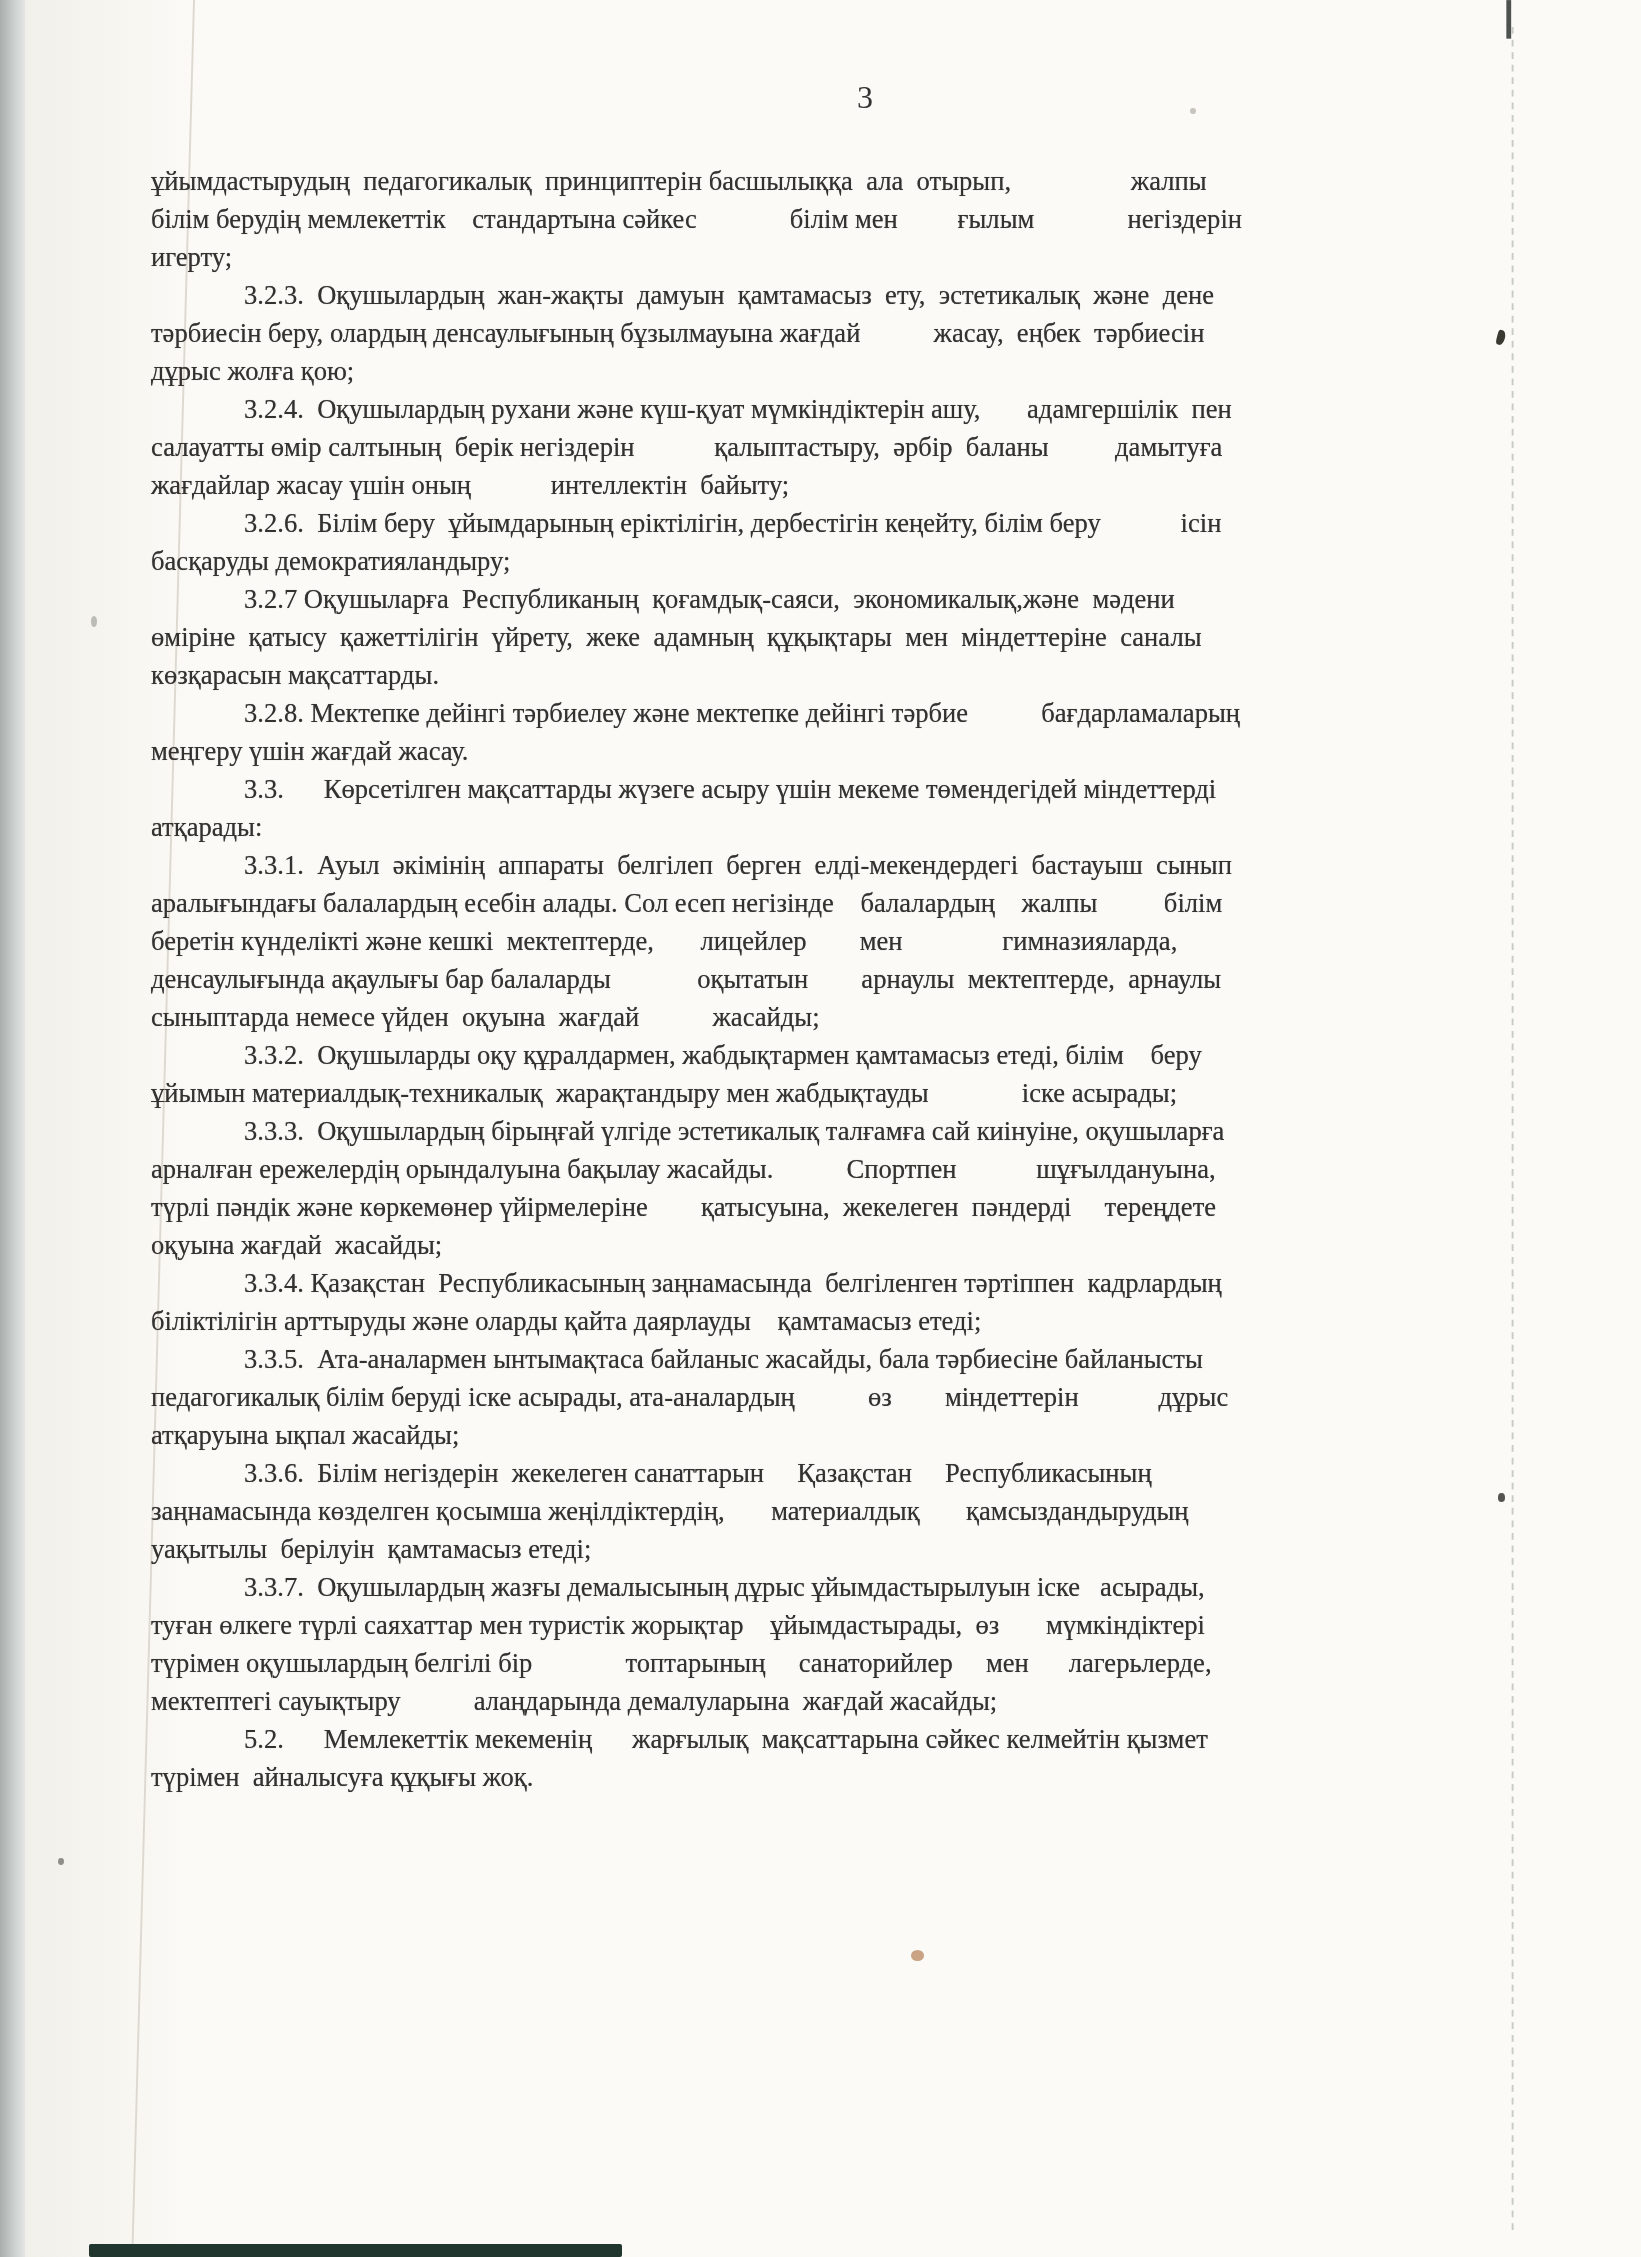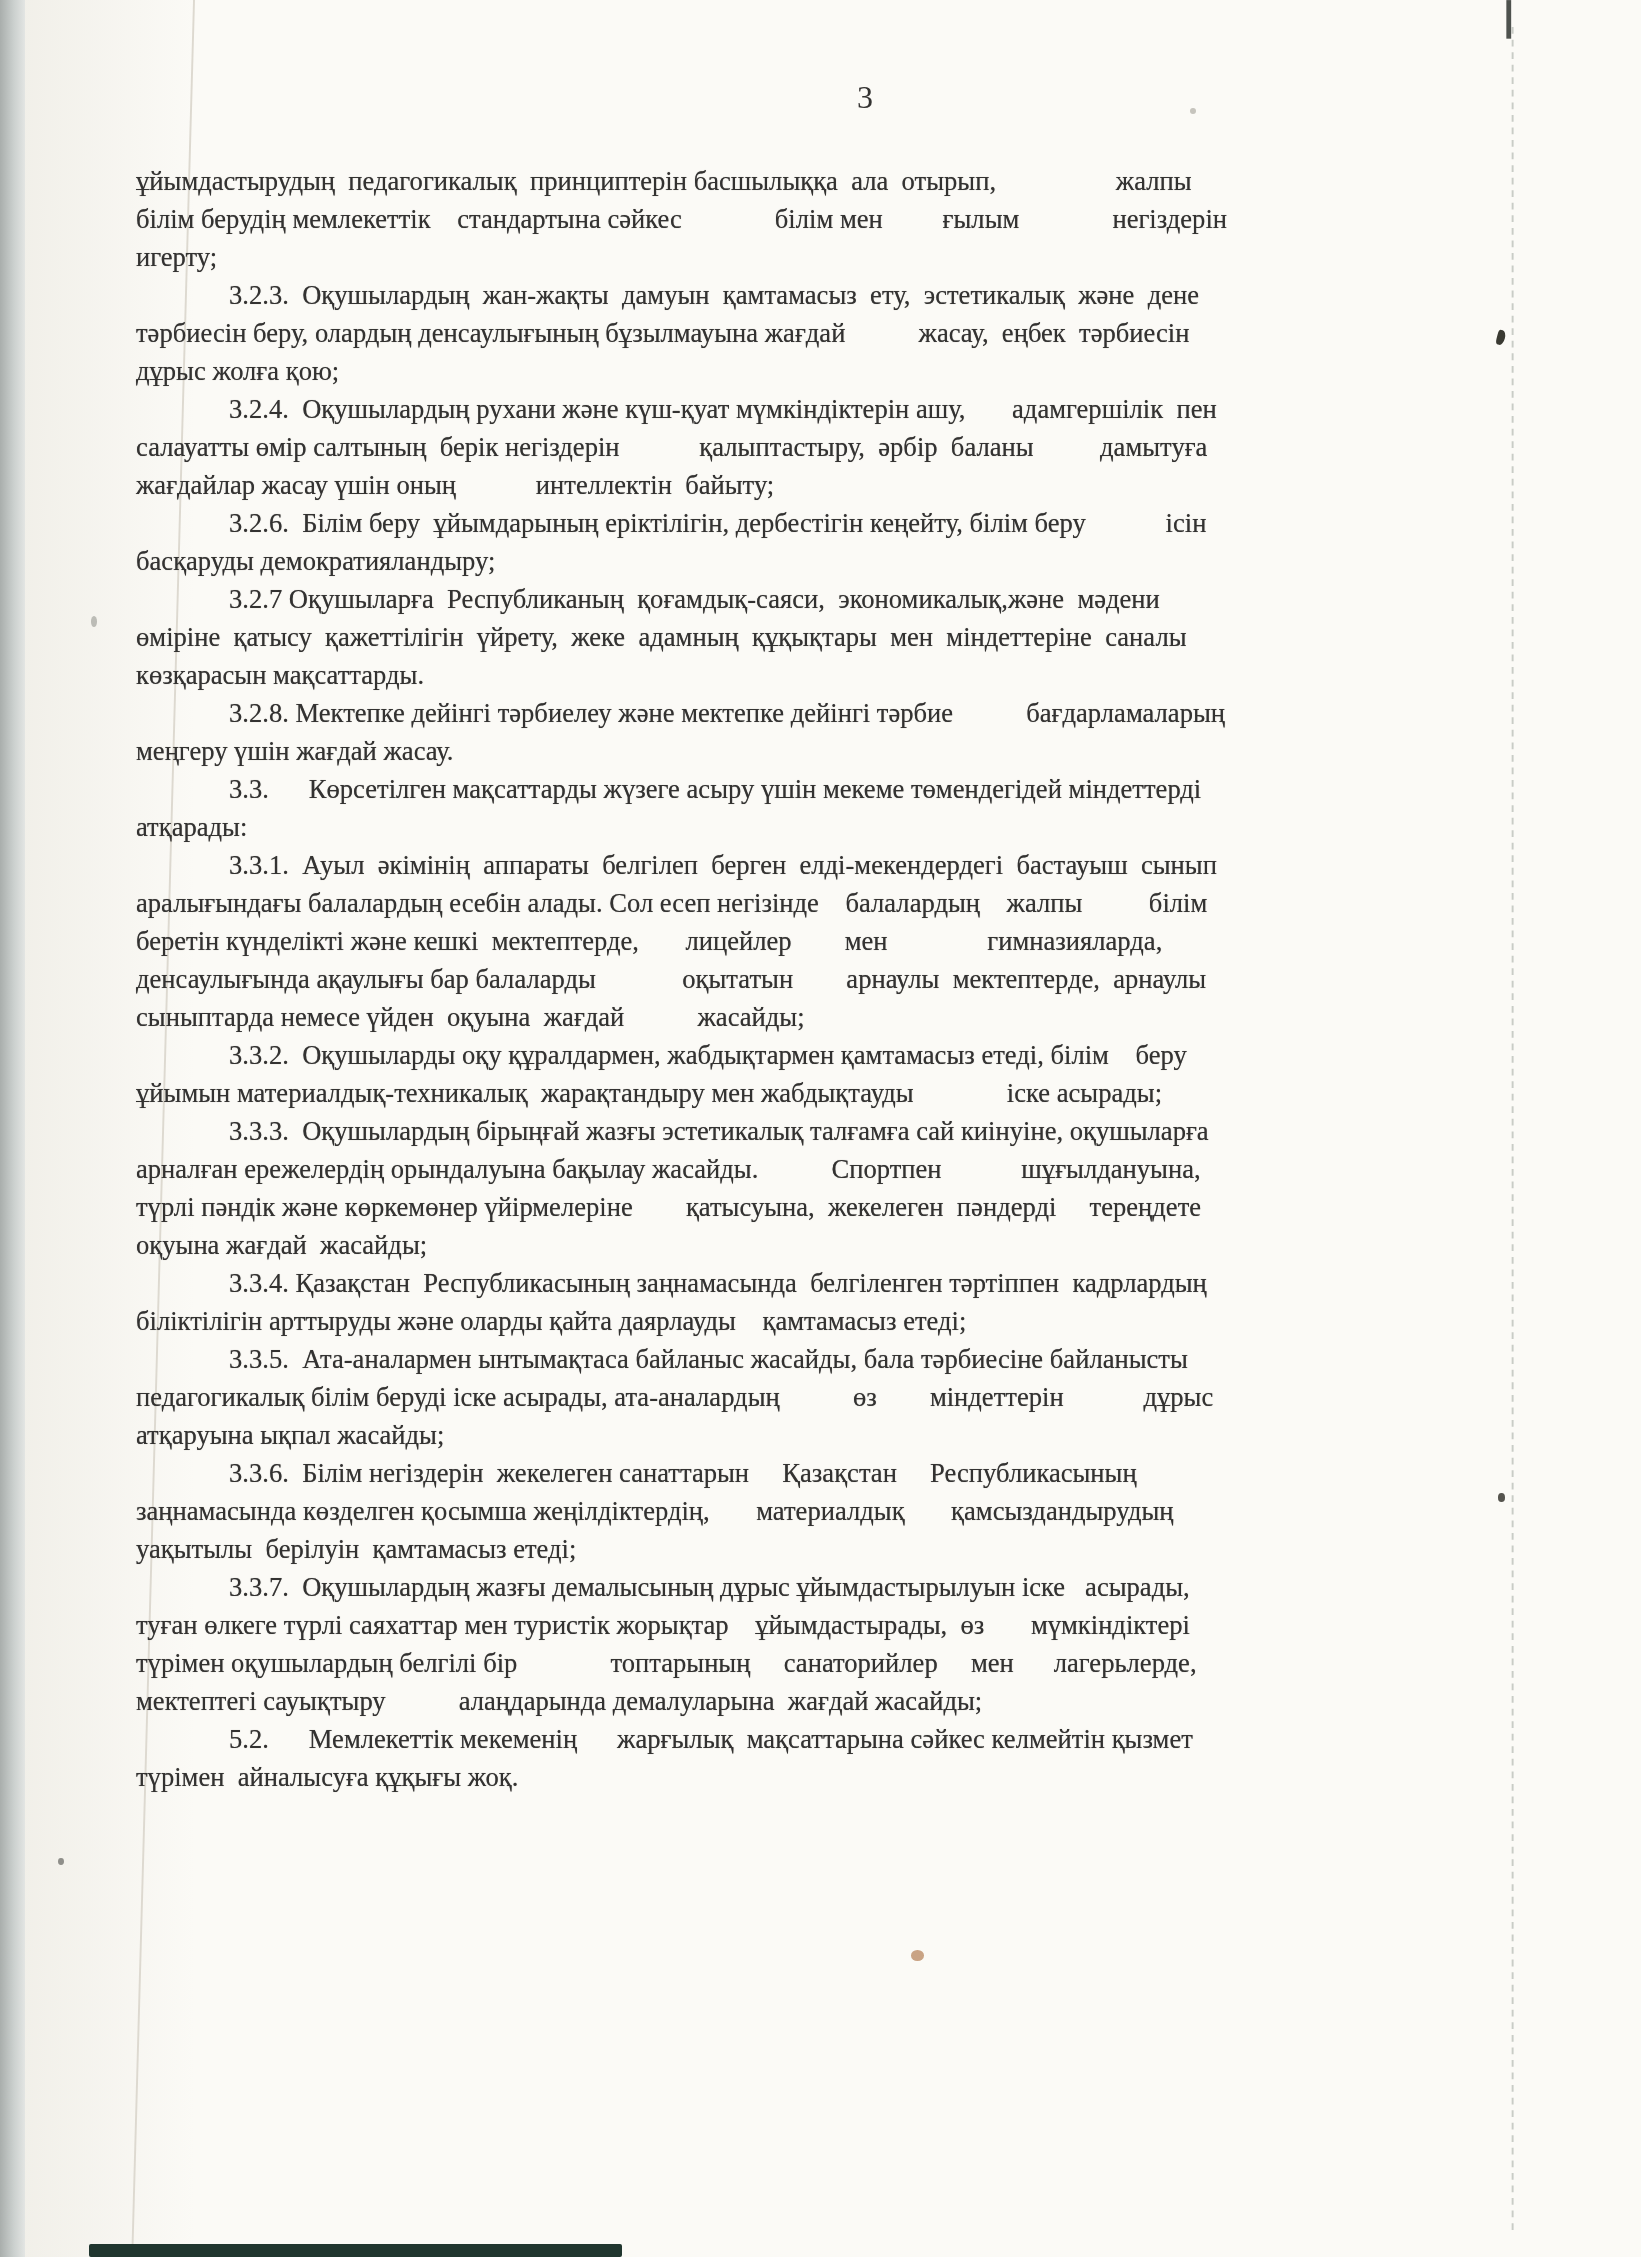--- a/index.html
+++ b/index.html
@@ -7,21 +7,21 @@
     position:relative;width:1641px;height:2257px;overflow:hidden;
     background:var(--paper,#fbfaf6);
     font-family:"Liberation Serif", serif;
     color:var(--ink,#333231);
   }
   .edge-strip{position:absolute;left:0;top:0;width:25px;height:2257px;
     background:linear-gradient(90deg,#a9aeac,#cbd0ce 55%,#e3e5e3);}
   .fold{position:absolute;left:25px;top:0;width:170px;height:2257px;
     background:linear-gradient(90deg,rgba(203,198,182,.20),rgba(203,198,182,0));}
   .pageno{position:absolute;left:857px;top:79px;font-size:32px;}
-  .text{position:absolute;left:136px;top:162px;width:1375px;
+  .text{position:absolute;left:151px;top:162px;width:1375px;
     font-size:26.6px;line-height:38px;
     text-shadow:0 0 0.7px rgba(55,54,52,.65);}
   .para{white-space:pre-wrap;}
   .para.indent{text-indent:93px;}
   .overlay{position:absolute;left:0;top:0;}
   .speck{position:absolute;border-radius:50%;}
   .bottom-bar{position:absolute;left:89px;top:2244px;width:533px;height:12.6px;
     background:var(--bottom-bar,#20362f);border-radius:1.9px;}
 </style>
 </head>
@@ -59,21 +59,21 @@
 меңгеру үшін жағдай жасау.</div>
     <div class="para indent">3.3.      Көрсетілген мақсаттарды жүзеге асыру үшін мекеме төмендегідей міндеттерді
 атқарады:</div>
     <div class="para indent">3.3.1.  Ауыл  әкімінің  аппараты  белгілеп  берген  елді-мекендердегі  бастауыш  сынып
 аралығындағы балалардың есебін алады. Сол есеп негізінде    балалардың    жалпы          білім
 беретін күнделікті және кешкі  мектептерде,       лицейлер        мен               гимназияларда,
 денсаулығында ақаулығы бар балаларды             оқытатын        арнаулы  мектептерде,  арнаулы
 сыныптарда немесе үйден  оқуына  жағдай           жасайды;</div>
     <div class="para indent">3.3.2.  Оқушыларды оқу құралдармен, жабдықтармен қамтамасыз етеді, білім    беру
 ұйымын материалдық-техникалық  жарақтандыру мен жабдықтауды              іске асырады;</div>
-    <div class="para indent">3.3.3.  Оқушылардың бірыңғай жазғы эстетикалық талғамға сай киінуіне, оқушыларға
+    <div class="para indent">3.3.3.  Оқушылардың бірыңғай үлгіде эстетикалық талғамға сай киінуіне, оқушыларға
 арналған ережелердің орындалуына бақылау жасайды.           Спортпен            шұғылдануына,
 түрлі пәндік және көркемөнер үйірмелеріне        қатысуына,  жекелеген  пәндерді     тереңдете
 оқуына жағдай  жасайды;</div>
     <div class="para indent">3.3.4. Қазақстан  Республикасының заңнамасында  белгіленген тәртіппен  кадрлардың
 біліктілігін арттыруды және оларды қайта даярлауды    қамтамасыз етеді;</div>
     <div class="para indent">3.3.5.  Ата-аналармен ынтымақтаса байланыс жасайды, бала тәрбиесіне байланысты
 педагогикалық білім беруді іске асырады, ата-аналардың           өз        міндеттерін            дұрыс
 атқаруына ықпал жасайды;</div>
     <div class="para indent">3.3.6.  Білім негіздерін  жекелеген санаттарын     Қазақстан     Республикасының
 заңнамасында көзделген қосымша жеңілдіктердің,       материалдық       қамсыздандырудың

